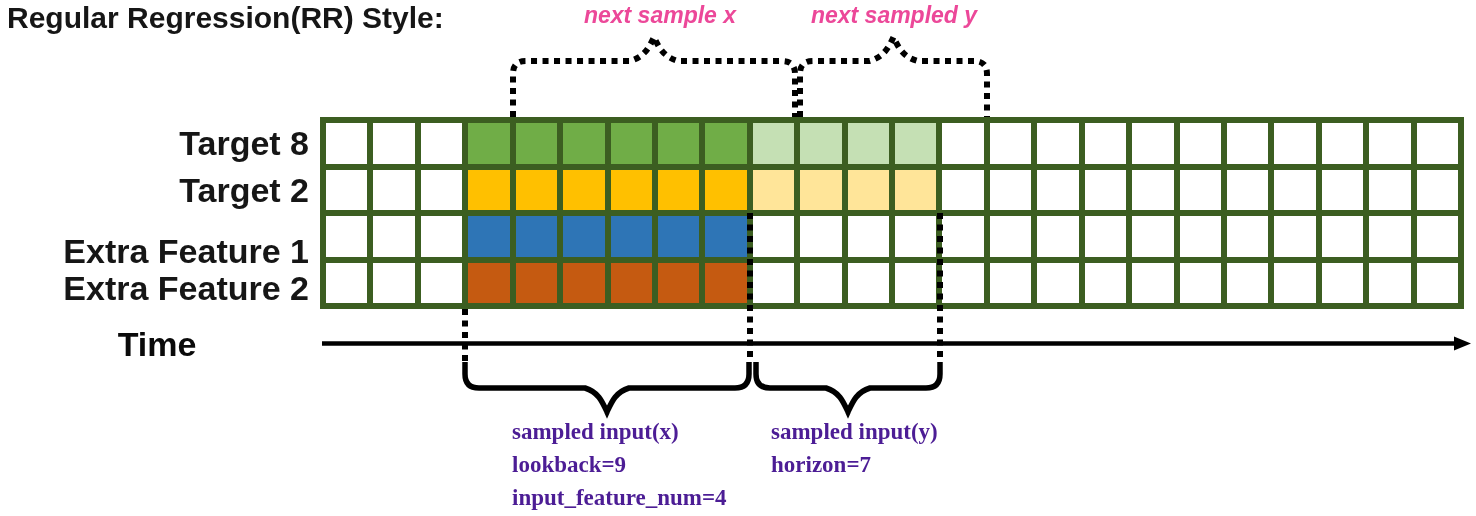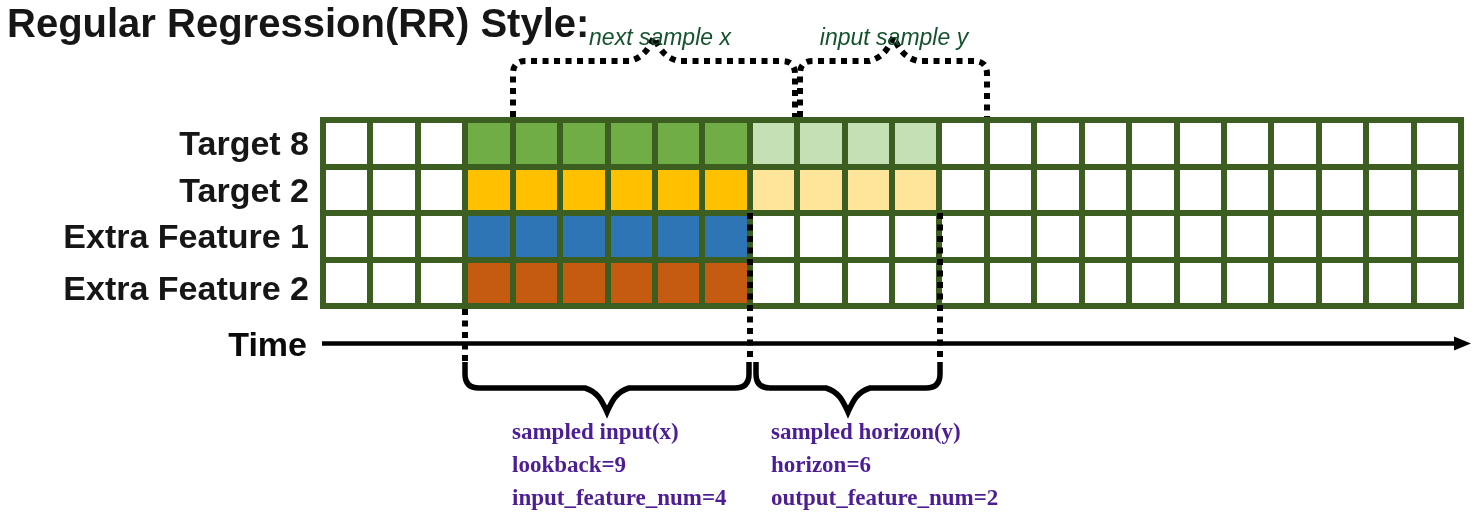--- a/index.html
+++ b/index.html
@@ -13,21 +13,21 @@
     position: relative;
     overflow: hidden;
     font-family: "Liberation Sans", sans-serif;
     color: #000000;
   }
   .abs { position: absolute; }
 
   .diagram-title {
     left: 7px;
     top: 1px;
-    font-size: 40px;
+    font-size: 30px;
     font-weight: 700;
     letter-spacing: 0px;
     color: #161616;
     white-space: nowrap;
   }
 
   .row-label {
     width: 305px;
     left: 4px;
     text-align: right;
@@ -49,32 +49,31 @@
     display: grid;
     grid-template-columns: repeat(24, 1fr);
     grid-template-rows: repeat(4, 1fr);
     gap: 6px;
   }
   .grid-cell { background: #ffffff; }
 
   .next-sample-label {
     font-size: 23px;
     font-style: italic;
-    font-weight: 400;
-    color: #14532d;
+    font-weight: 700;
+    color: #ec4899;
     white-space: nowrap;
     transform: translateX(-50%);
-    margin-top: 22px;
   }
 
   .time-label {
     width: 300px;
     left: 7px;
     top: 327px;
-    text-align: right;
+    text-align: center;
     font-size: 34px;
     font-weight: 700;
     color: #0a0a0a;
     line-height: 1;
   }
 
   .caption-block {
     font-size: 23px;
     font-weight: 700;
     color: #4c1d95;
@@ -108,21 +107,21 @@
   }
   .time-arrow-head { fill: #000000; }
 </style>
 </head>
 <body>
 
 <div class="abs diagram-title">Regular Regression(RR) Style:</div>
 
 <div class="abs row-label" style="top:126px">Target 8</div>
 <div class="abs row-label" style="top:172.5px">Target 2</div>
-<div class="abs row-label" style="top:219px">Extra Feature 1</div>
+<div class="abs row-label" style="top:234px">Extra Feature 1</div>
 <div class="abs row-label" style="top:271px">Extra Feature 2</div>
 
 <div class="abs sample-grid" id="sample-grid" style="background: rgb(60, 94, 33);">
     <div class="grid-cell" style="background: rgb(255, 255, 255);"></div>
     <div class="grid-cell" style="background: rgb(255, 255, 255);"></div>
     <div class="grid-cell" style="background: rgb(255, 255, 255);"></div>
     <div class="grid-cell" style="background: rgb(112, 173, 71);"></div>
     <div class="grid-cell" style="background: rgb(112, 173, 71);"></div>
     <div class="grid-cell" style="background: rgb(112, 173, 71);"></div>
     <div class="grid-cell" style="background: rgb(112, 173, 71);"></div>
@@ -229,26 +228,25 @@
 
   <line class="time-arrow-line" x1="322" y1="343.5" x2="1456" y2="343.5"></line>
   <polygon class="time-arrow-head" points="1471,343.5 1454,336.5 1454,350.5"></polygon>
 
   <path class="brace-solid" d="M 465 362 L 465 374 Q 465 388 479 388 L 585.0 388 C 598.0 392 602.0 401 607.0 412 C 612.0 401 616.0 392 629.0 388 L 735 388 Q 749 388 749 374 L 749 362"></path>
 
   <path class="brace-solid" d="M 756 362 L 756 374 Q 756 388 770 388 L 826.0 388 C 839.0 392 843.0 401 848.0 412 C 853.0 401 857.0 392 870.0 388 L 926 388 Q 940 388 940 374 L 940 362"></path>
 </svg>
 
 <div class="abs next-sample-label" style="left:660px; top:2px">next sample x</div>
-<div class="abs next-sample-label" style="left:894px; top:2px">input sample y</div>
+<div class="abs next-sample-label" style="left:894px; top:2px">next sampled y</div>
 
 <div class="abs time-label">Time</div>
 
 <div class="abs caption-block" style="left:512px; top:415px">
   <div>sampled input(x)</div>
   <div>lookback=9</div>
   <div>input_feature_num=4</div>
 </div>
 <div class="abs caption-block" style="left:771px; top:415px">
-  <div>sampled horizon(y)</div>
-  <div>horizon=6</div>
-  <div>output_feature_num=2</div>
+  <div>sampled input(y)</div>
+  <div>horizon=7</div>
 </div>
 
 </body></html>

